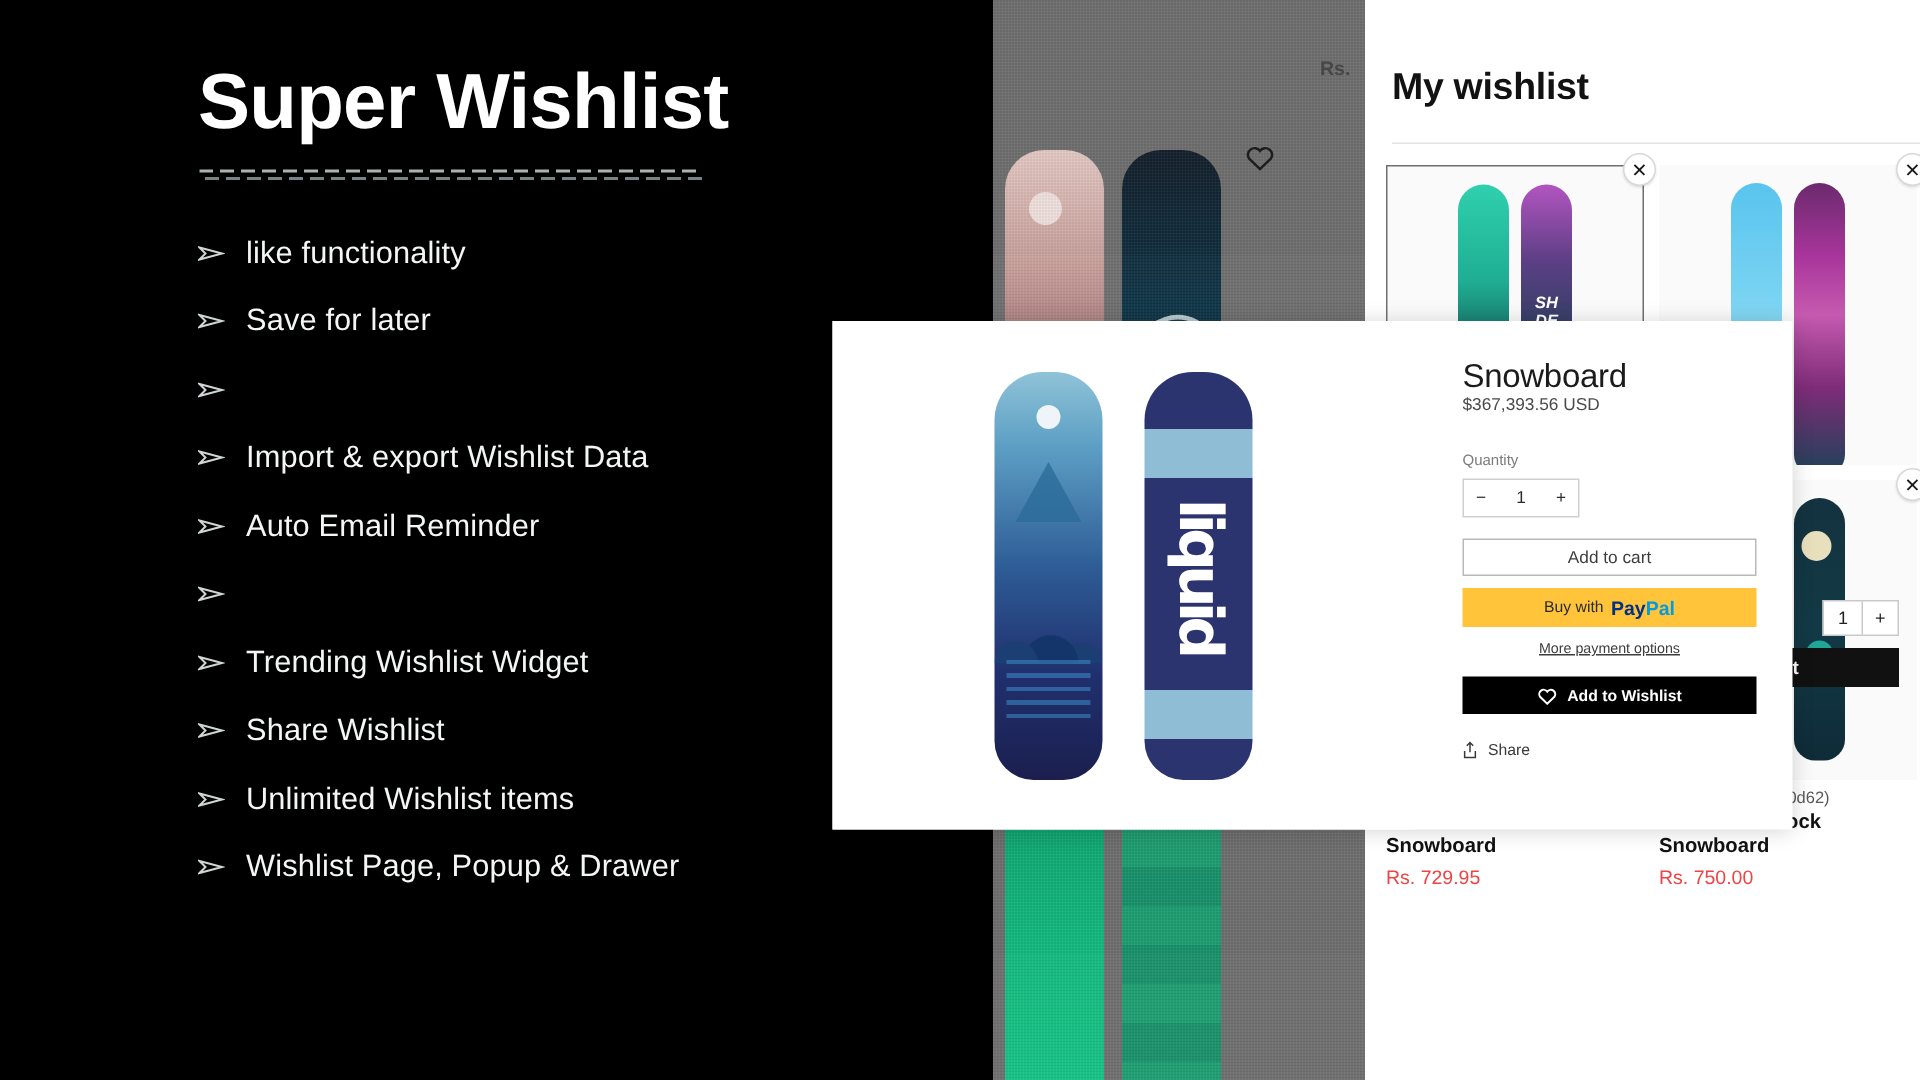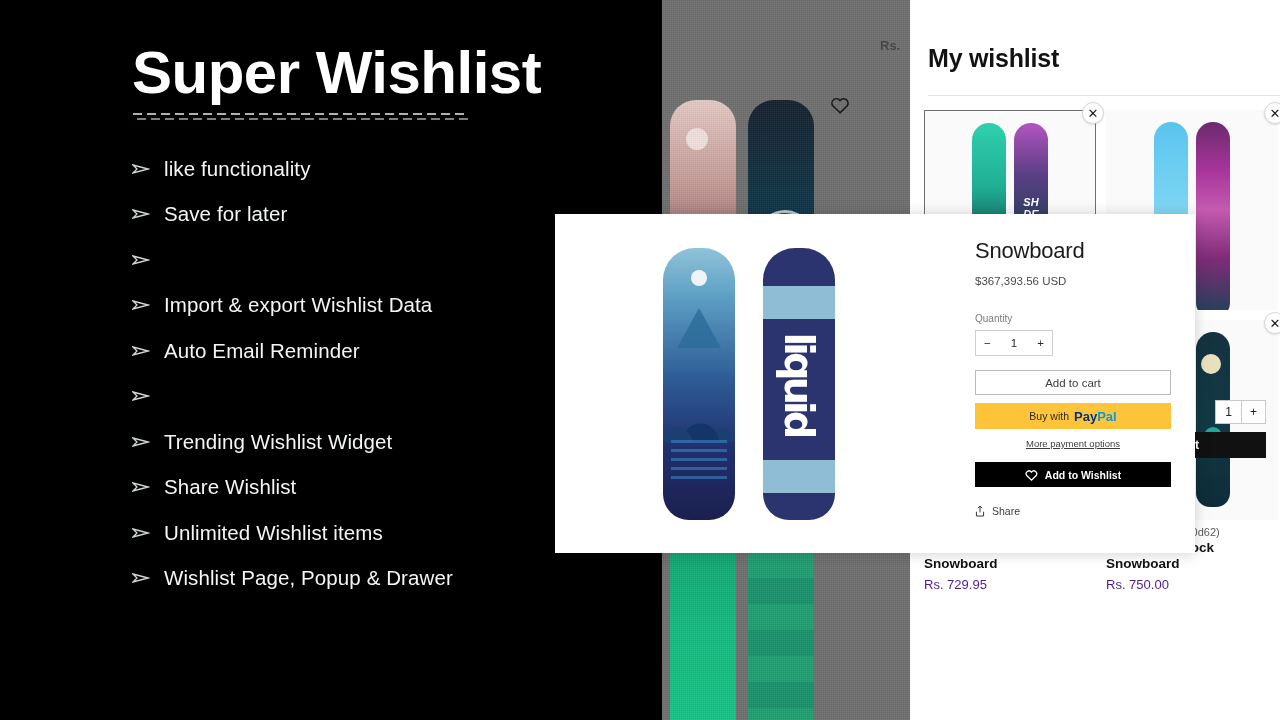--- a/index.html
+++ b/index.html
@@ -8,21 +8,21 @@
     background: #000;
     font-family: "Liberation Sans", sans-serif;
     position: relative;
   }
   .stage { position: absolute; inset: 0; width: 1280px; height: 720px; overflow: hidden; }
 
   
   .promo { position: absolute; left: 0; top: 0; width: 662px; height: 720px; background: #000; z-index: 5; }
   .promo-title {
     position: absolute; left: 132px; top: 40px;
-    font-size: 60px; font-weight: 700; color: #ffffff;
+    font-size: 52px; font-weight: 700; color: #ffffff;
     letter-spacing: -0.5px; line-height: 1.1; white-space: nowrap;
   }
   .promo-divider {
     position: absolute; left: 133px; top: 110px; width: 335px; height: 14px;
     background-image:
       repeating-linear-gradient(90deg, #c9d2d2 0 9px, rgba(0,0,0,0) 9px 14px),
       repeating-linear-gradient(90deg, #8d9a9a 4px 13px, rgba(0,0,0,0) 13px 18px);
     background-size: 100% 2px, 100% 2px;
     background-position: 0 3px, 0 8px;
     background-repeat: repeat-x, repeat-x;
@@ -117,21 +117,21 @@
   .b-mag   { height: 195px; background: linear-gradient(180deg,#6b2a6e 0%,#a8359b 25%,#c55ab0 45%,#7e2c78 70%,#1d4358 100%); }
   .b-green { height: 160px; background: linear-gradient(180deg,#19c98e 0%,#14b37c 50%,#0f9b6b 100%); }
   .b-pixel { height: 160px; background: repeating-linear-gradient(180deg,#1f9e72 0 18px,#19916a 18px 36px); }
   .b-black { height: 150px; background: linear-gradient(180deg,#2e2e2e 0%,#141414 70%,#0a0a0a 100%); }
   .b-circles{height: 175px; background: linear-gradient(180deg,#14323f 0%,#123a46 50%,#0f2b38 100%); position:relative; }
   .b-circles::before{ content:""; position:absolute; left:5px; top:22px; width:20px; height:20px; border-radius:50%; background:#e8e0bd; }
   .b-circles::after{ content:""; position:absolute; left:8px; top:95px; width:18px; height:18px; border-radius:50%; background:#1fa79a; }
 
   .wl-vendor { font-size: 11px; color: #5a5a5a; margin-top: 6px; }
   .wl-name { font-size: 13.5px; font-weight: 700; color: #121212; line-height: 1.18; margin-top: 2px; }
-  .wl-price { font-size: 13px; color: #4c1d95; margin-top: 5px; }
+  .wl-price { font-size: 13px; color: #ef4444; margin-top: 5px; }
 
   
   .wl-part { position: absolute; right: 14px; top: 325px; width: 172px; z-index: 18; }
   .wl-part .pv { font-size: 11px; color: #5a5a5a; }
   .wl-part .pn { font-size: 14px; color: #121212; margin-top: 3px; }
   .wl-qty-row { position: absolute; right: 14px; top: 400px; display: flex; align-items: center; z-index: 18; }
   .wl-qty-box { display: flex; align-items: center; border: 1px solid #c9c9c9; background: #fff; height: 24px; }
   .wl-qty-box span { font-size: 12px; color: #222; padding: 0 9px; }
   .wl-qty-box .plus { border-left: 1px solid #c9c9c9; padding: 0 8px; line-height: 22px; }
   .wl-atc {
@@ -176,21 +176,21 @@
     background: linear-gradient(180deg,#2c3470 0%,#2c3470 14%,#8fbdd6 14%,#8fbdd6 26%,#2c3470 26%,#2c3470 78%,#8fbdd6 78%,#8fbdd6 90%,#2c3470 90%,#2c3470 100%);
     display: flex; align-items: center; justify-content: center;
   }
   .mb-right .liquid {
     color: #ffffff; font-size: 40px; font-weight: 800; letter-spacing: -4px;
     transform: rotate(90deg); white-space: nowrap;
     font-family: "DejaVu Sans", sans-serif;
   }
   .modal-info { flex: 1; padding: 24px 24px 0 32px; position: relative; }
   .m-title { font-size: 22px; color: #1b1b1b; font-weight: 400; letter-spacing: -0.2px; }
-  .m-price { font-size: 11.5px; color: #4a4a4a; margin-top: 11px; }
+  .m-price { font-size: 11.5px; color: #4a4a4a; margin-top: 0; }
   .m-qty-label { font-size: 10px; color: #7b7b7b; margin-top: 26px; }
   .m-qty {
     margin-top: 6px; width: 78px; height: 26px; border: 1px solid #cfcfcf;
     display: flex; align-items: center; justify-content: space-between; padding: 0 8px;
     font-size: 11.5px; color: #2b2b2b;
   }
   .m-btn {
     margin-top: 14px; width: 196px; height: 25px; border: 1px solid #b9b9b9; background: #fff;
     display: flex; align-items: center; justify-content: center;
     font-size: 11.5px; color: #3d3d3d; cursor: pointer;

